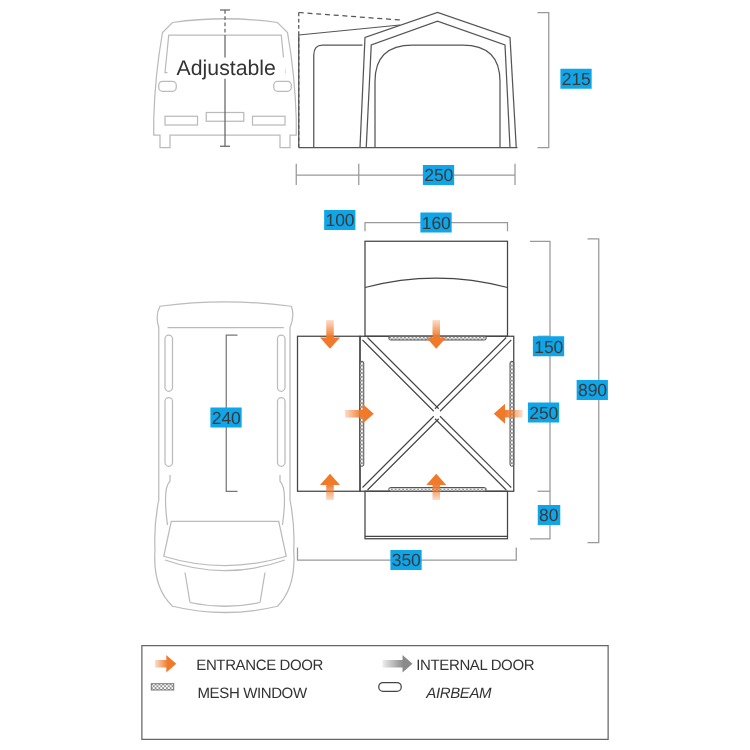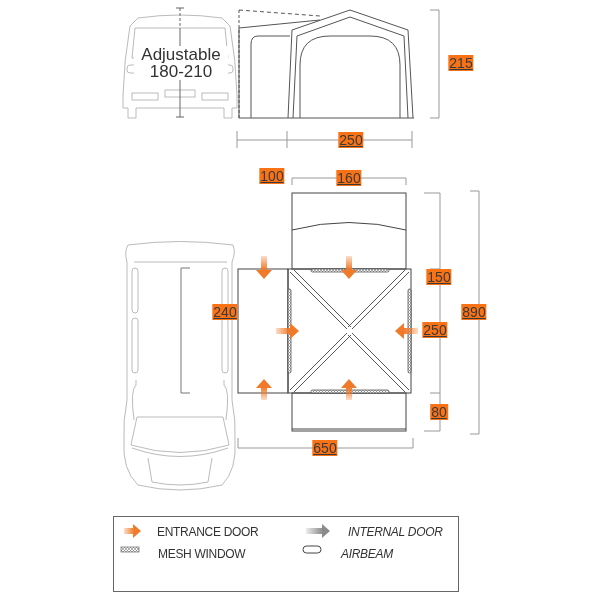--- a/index.html
+++ b/index.html
@@ -1,23 +1,23 @@
 <!DOCTYPE html>
 <html><head>
 <meta charset="utf-8">
 <style>
   html, body { margin: 0; padding: 0; background: #ffffff; }
   body { width: 600px; height: 600px; position: relative; overflow: hidden;
          font-family: "Liberation Sans", sans-serif; color: #333; }
   svg.diagram { position: absolute; left: 0; top: 0; }
-  .dim-label { position: absolute; font-size: 14px; color: #3a3a3a; background: #f97316;
-               line-height: 16px; padding: 0 1px; transform: translate(-50%, -50%); white-space: nowrap; text-decoration: underline; }
+  .dim-label { position: absolute; font-size: 14px; color: #3a3a3a; background: #0ea5e9;
+               line-height: 16px; padding: 0 1px; transform: translate(-50%, -50%); white-space: nowrap; }
   .van-label { position: absolute; font-size: 17px; color: #333; text-align: center;
                line-height: 17px; background: #fff; }
-  .legend { position: absolute; left: 113px; top: 516px; width: 346px; height: 76px;
+  .legend { position: absolute; left: 113px; top: 516px; width: 374px; height: 76px;
             border: 1px solid #666; box-sizing: border-box; }
   .legend-item { position: absolute; font-size: 12px; color: #333; letter-spacing: -0.3px; }
   .legend-note { position: absolute; left: 0; width: 100%; top: 60px; text-align: center;
                  font-size: 8px; color: #333; letter-spacing: -0.2px; }
 </style>
 </head>
 <body>
 
 <svg class="diagram" width="600" height="600" viewBox="0 0 600 600">
   <defs>
@@ -160,32 +160,31 @@
   <g>
     <path d="M124 528 L133 528 L133 524 L141 531 L133 538 L133 534 L124 534 Z" fill="url(#orangeFadeR)"></path>
     <path d="M306 528 L322 528 L322 524 L330 531 L322 538 L322 534 L306 534 Z" fill="url(#greyFadeR)"></path>
     <rect x="121" y="547" width="18" height="5" fill="url(#mesh)" stroke="#666" stroke-width="0.7"></rect>
     <rect x="303" y="546" width="18" height="7" rx="3.5" fill="none" stroke="#444" stroke-width="1"></rect>
   </g>
 </svg>
 
 <div class="van-label" style="left:134px; top:46px; width:94px;">
   <div>Adjustable</div>
-  <div>180-210</div>
 </div>
 <div class="dim-label" style="left:461px; top:63px;">215</div>
 <div class="dim-label" style="left:272px; top:140px;margin-top:36px;">100</div>
 <div class="dim-label" style="left:351px; top:140px;">250</div>
 
 <div class="dim-label" style="left:349px; top:178px;">160</div>
-<div class="dim-label" style="left:325px; top:448px;">650</div>
-<div class="dim-label" style="left:181px; top:312px;margin-left:44px;">240</div>
+<div class="dim-label" style="left:325px; top:448px;">350</div>
+<div class="dim-label" style="left:181px; top:334px;">240</div>
 <div class="dim-label" style="left:439px; top:230px;margin-top:47px;">150</div>
 <div class="dim-label" style="left:435px; top:330px;">250</div>
 <div class="dim-label" style="left:439px; top:412px;">80</div>
 <div class="dim-label" style="left:474px; top:312px;">890</div>
 
 <div class="legend">
   <div class="legend-item" style="left:43px; top:8px;">ENTRANCE DOOR</div>
-  <div class="legend-item" style="left:234px; top:8px;font-style:italic;">INTERNAL DOOR</div>
+  <div class="legend-item" style="left:219px; top:8px;">INTERNAL DOOR</div>
   <div class="legend-item" style="left:44px; top:30px;text-align:center;">MESH WINDOW</div>
   <div class="legend-item" style="left:227px; top:30px;font-style:italic;">AIRBEAM</div>
 </div>
 
 </body></html>

